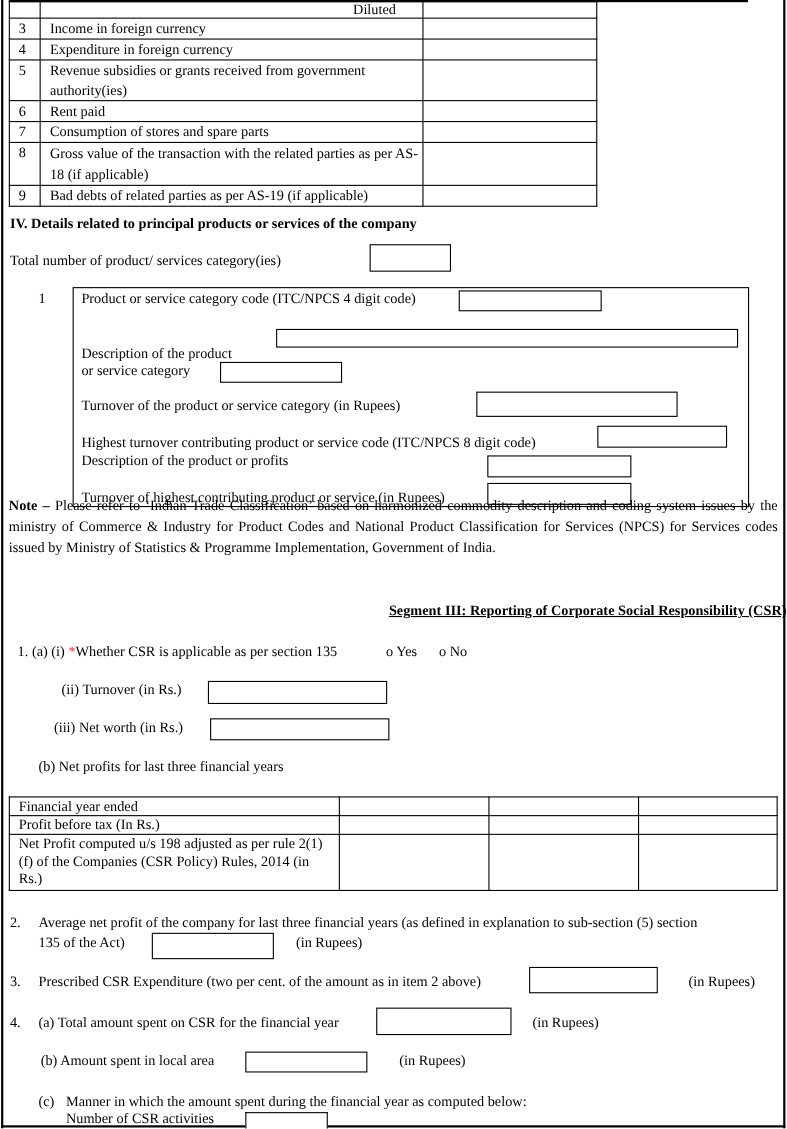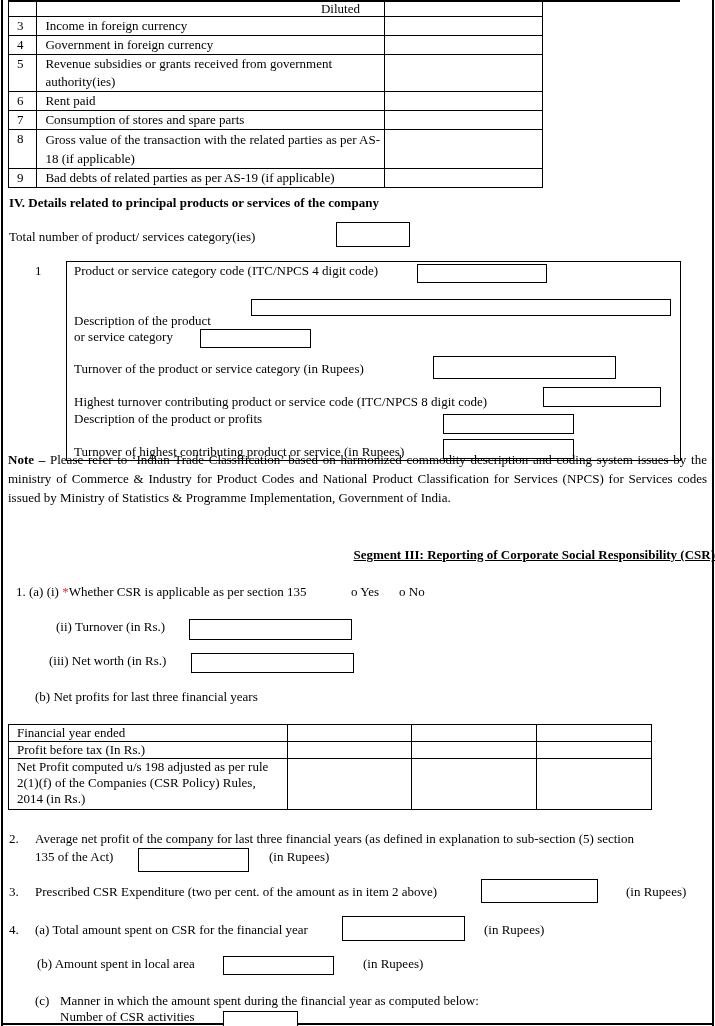--- a/index.html
+++ b/index.html
@@ -21,21 +21,21 @@
     table.fin tr.r-diluted td { height: 14px; line-height: 14px; }
     table.fin tr.r-two td.desc { line-height: 19px; }
 
     .box { position: absolute; border: 1.2px solid #000; background: #fff; box-sizing: border-box; }
     .bold { font-weight: bold; }
     .heading-ul { text-decoration: underline; font-weight: bold; }
     .red { color: #e8283c; }
 
     .prodbox { position: absolute; left: 66px; top: 261px; width: 615px; height: 200px; border: 1.2px solid #000; box-sizing: border-box; }
 
-    table.csr { position: absolute; left: 8px; top: 724px; border-collapse: collapse; width: 644px; }
+    table.csr { position: absolute; left: 8px; top: 724px; border-collapse: collapse; width: 699px; }
     table.csr td { border: 1.2px solid #000; padding: 0 0 0 8px; font-size: 13px; line-height: 16px; vertical-align: top; }
     table.csr td.lab { width: 286px; }
     table.csr td.c1 { width: 130px; }
     table.csr td.c2 { width: 130px; }
     table.csr td.c3 { width: 120px; }
     table.csr tr.tall td { height: 50px; }
 
     .note { position: absolute; left: 8px; top: 450px; width: 699px; text-align: justify; line-height: 19px; font-size: 13px; }
   </style>
 </head>
@@ -53,21 +53,21 @@
     <td class="desc" style="text-align:right; padding-right:24px;">Diluted</td>
     <td class="val"></td>
   </tr>
   <tr>
     <td class="num">3</td>
     <td class="desc">Income in foreign currency</td>
     <td class="val"></td>
   </tr>
   <tr>
     <td class="num">4</td>
-    <td class="desc">Government in foreign currency</td>
+    <td class="desc">Expenditure in foreign currency</td>
     <td class="val"></td>
   </tr>
   <tr>
     <td class="num">5</td>
     <td class="desc">Revenue subsidies or grants received from government authority(ies)</td>
     <td class="val"></td>
   </tr>
   <tr>
     <td class="num">6</td>
     <td class="desc">Rent paid</td>

